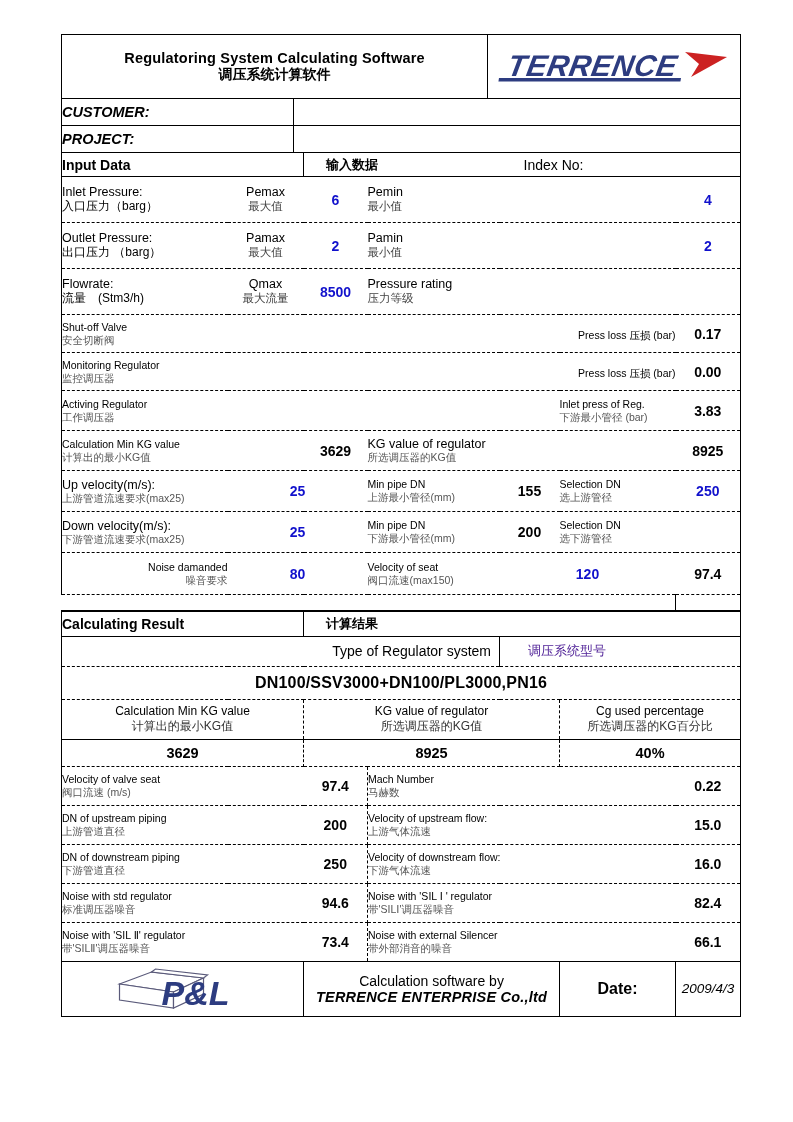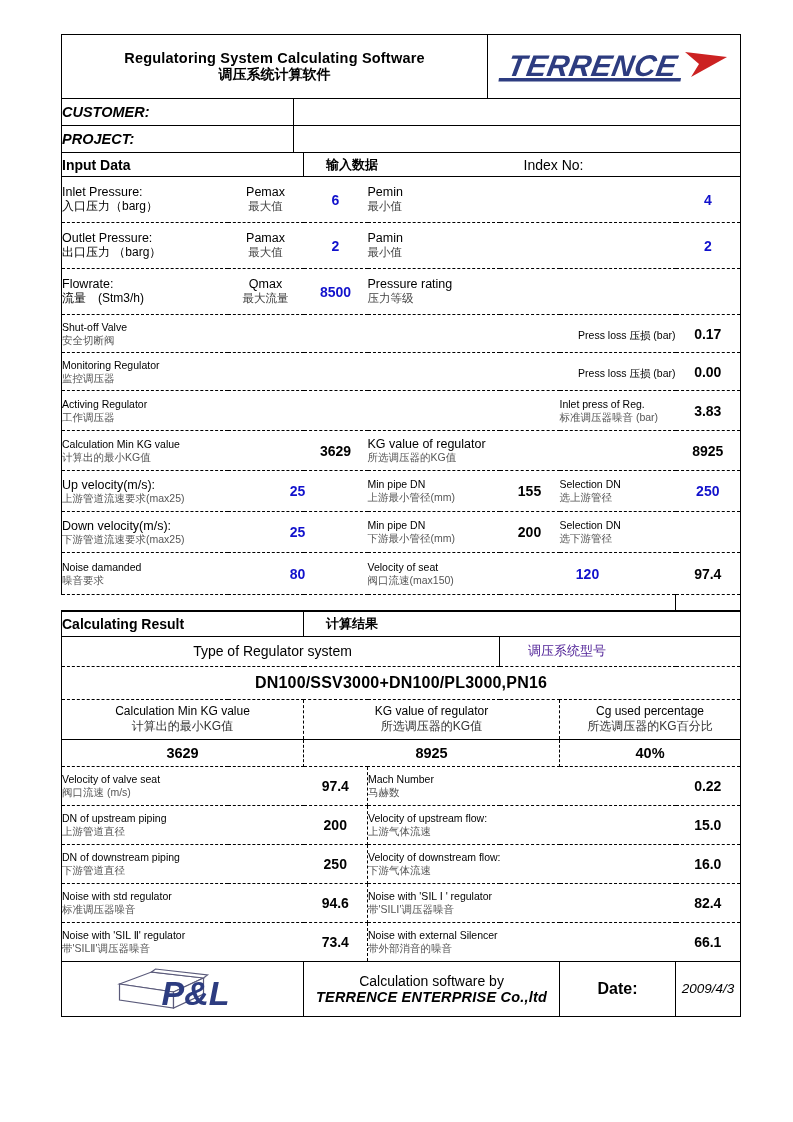--- a/index.html
+++ b/index.html
@@ -224,21 +224,21 @@
 
       <tr>
         <td class="cellpad dash-b dash-t nob-r" style="height:40px;">
           <div class="en-sm">Activing Regulator</div>
           <div class="cn-sm">工作调压器</div>
         </td>
         <td colspan="2" class="green dash-b dash-t nob-l nob-r"></td>
         <td colspan="2" class="green dash-b dash-t nob-l nob-r"></td>
         <td class="cellpad dash-b dash-t nob-l nob-r">
           <div class="en-sm">Inlet press of Reg.</div>
-          <div class="cn-sm">标准调压器噪音 (bar)</div>
+          <div class="cn-sm">下游最小管径 (bar)</div>
         </td>
         <td class="lav dash-b dash-t val-black nob-l">3.83</td>
       </tr>
 
       <tr>
         <td colspan="2" class="cellpad dash-b dash-t nob-r" style="height:40px;">
           <div class="en-sm">Calculation Min KG value</div>
           <div class="cn-sm">计算出的最小KG值</div>
         </td>
         <td class="lav dash-b dash-t val-black nob-l nob-r">3629</td>
@@ -279,21 +279,21 @@
         </td>
         <td class="lav dash-b dash-t val-black nob-l nob-r">200</td>
         <td class="cellpad dash-b dash-t nob-l nob-r">
           <div class="en-sm">Selection DN</div>
           <div class="cn-sm">选下游管径</div>
         </td>
         <td class="green dash-b dash-t val-blue nob-l"></td>
       </tr>
 
       <tr>
-        <td class="cellpad dash-b dash-t nob-r" style="height:42px;">
+        <td class="cellpad dash-b dash-t nob-r" style="height:42px;text-align:right;">
           <div class="en-sm">Noise damanded</div>
           <div class="cn-sm">噪音要求</div>
         </td>
         <td colspan="2" class="green dash-b dash-t val-blue nob-l nob-r">80</td>
         <td class="cellpad dash-b dash-t nob-l nob-r">
           <div class="en-sm">Velocity of seat</div>
           <div class="cn-sm">阀口流速(max150)</div>
         </td>
         <td colspan="2" class="green dash-b dash-t val-blue nob-l nob-r">120</td>
         <td class="lav dash-b dash-t val-black nob-l">97.4</td>
@@ -317,21 +317,21 @@
           <col style="width:65px">
       </colgroup>
 
       <tbody>
           <tr>
         <td colspan="2" class="cellpad hdr-en thick-t" style="height:25px;">Calculating Result</td>
         <td colspan="5" class="hdr-cn nob-l thick-t" style="padding-left:22px;">计算结果</td>
       </tr>
 
       <tr>
-        <td colspan="4" class="typerow-en dash-b" style="height:30px;padding-right:16px;margin-top:44px;">Type of Regulator system</td>
+        <td colspan="4" class="typerow-en dash-b" style="height:30px;padding-right:8px;text-align:right;margin-top:44px;">Type of Regulator system</td>
         <td colspan="3" class="dash-b nob-l" style="font-size:13px;color:#4c1d95;padding-left:28px;">调压系统型号</td>
       </tr>
 
       <tr>
         <td colspan="7" class="lav bigtype dash-b dash-t" style="height:33px;">DN100/SSV3000+DN100/PL3000,PN16</td>
       </tr>
 
       <tr>
         <td colspan="2" class="dash-t dash-r" style="height:40px;">
           <div class="res-hd-en">Calculation Min KG value</div>

